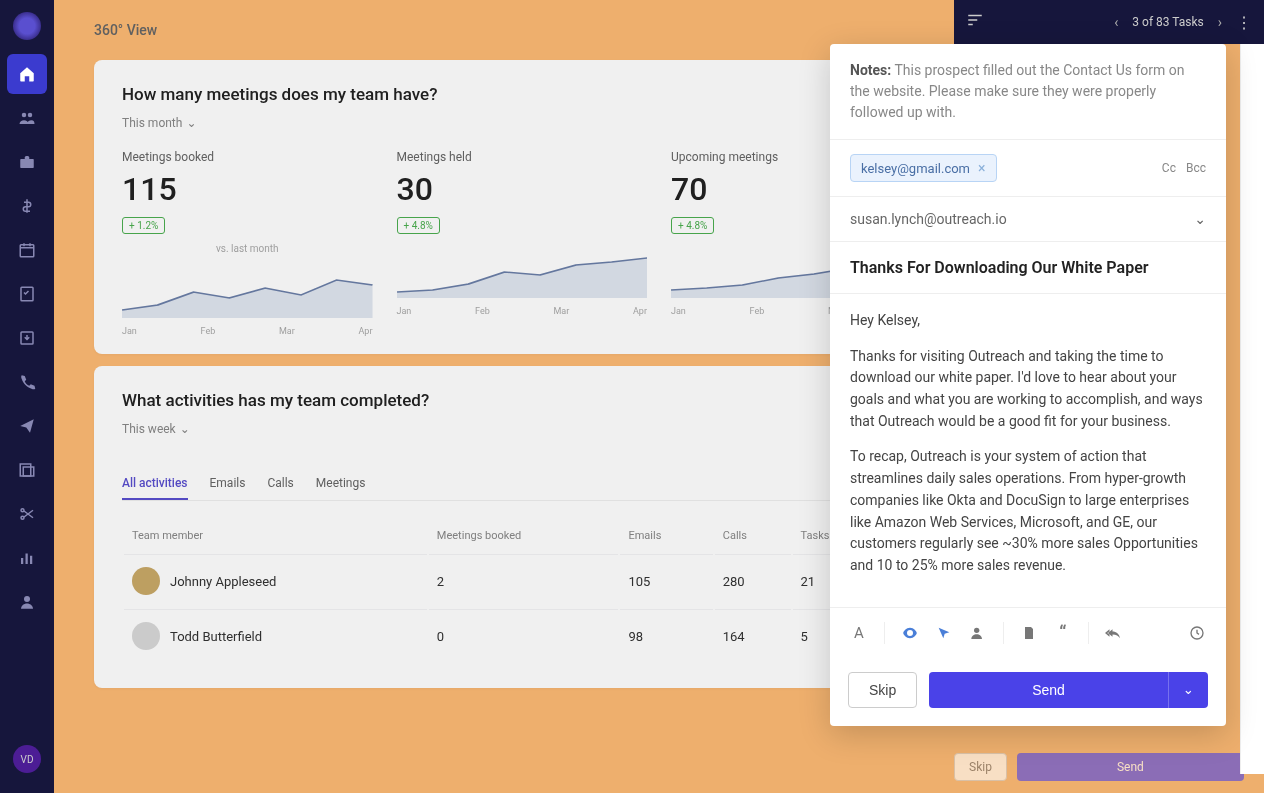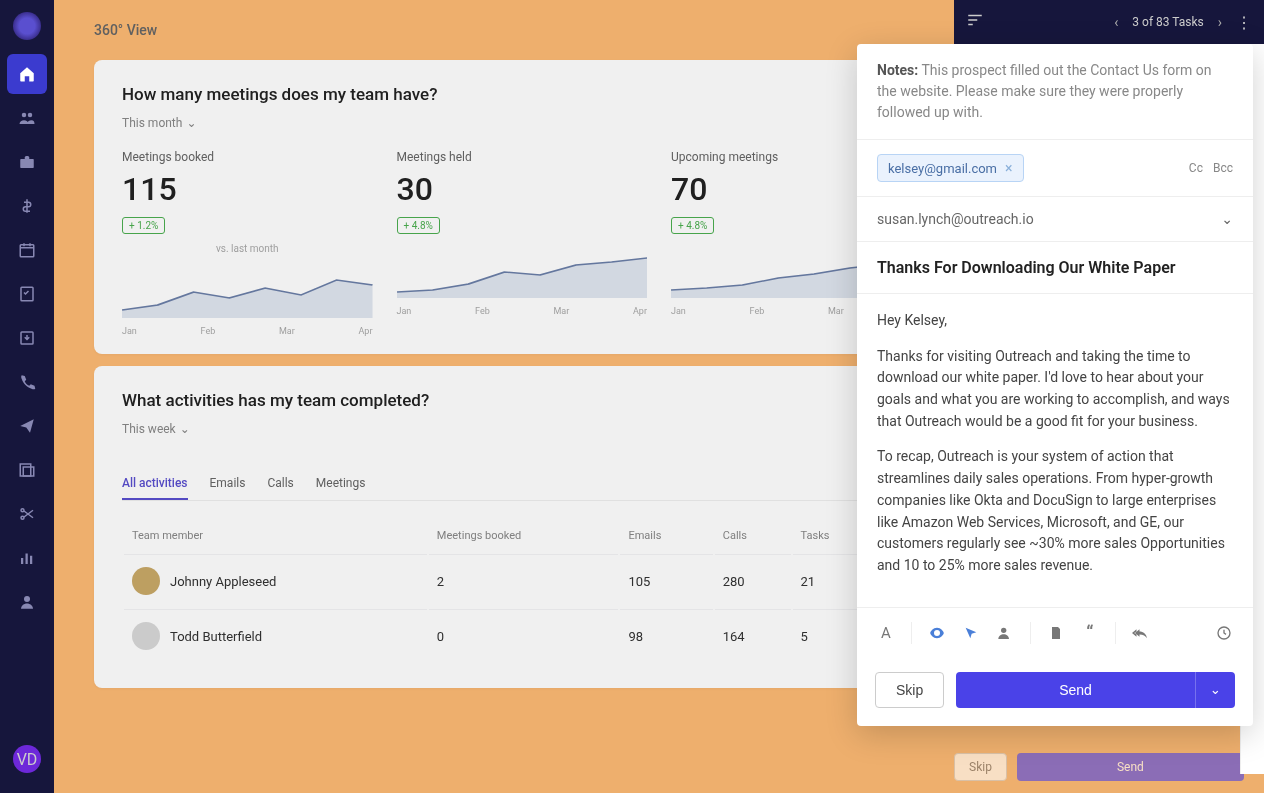--- a/index.html
+++ b/index.html
@@ -5,21 +5,21 @@
 * { box-sizing: border-box; margin: 0; padding: 0; }
 body { font-family: -apple-system, BlinkMacSystemFont, 'Segoe UI', Roboto, sans-serif; background: #f5f5f7; color: #333; overflow: hidden; }
 .app { display: flex; height: 793px; width: 1264px; position: relative; }
 
 
 .sidebar { width: 54px; background: #16163c; display: flex; flex-direction: column; align-items: center; padding-top: 12px; gap: 4px; flex-shrink: 0; }
 .sidebar .logo { width: 28px; height: 28px; border-radius: 50%; background: radial-gradient(circle, #5a4fcf 40%, #3b2f8f 70%); margin-bottom: 10px; }
 .sidebar .nav-item { width: 40px; height: 40px; display: flex; align-items: center; justify-content: center; color: #8888b3; border-radius: 6px; cursor: pointer; }
 .sidebar .nav-item.active { background: #3b3bcf; color: #fff; }
 .sidebar .nav-item svg { width: 18px; height: 18px; }
-.sidebar .avatar-badge { margin-top: auto; margin-bottom: 20px; width: 28px; height: 28px; border-radius: 50%; background: #6d28d9; color: #ccc; font-size: 16px; display: flex; align-items: center; justify-content: center; }
+.sidebar .avatar-badge { margin-top: auto; margin-bottom: 20px; width: 28px; height: 28px; border-radius: 50%; background: #4c1d95; color: #ccc; font-size: 10px; display: flex; align-items: center; justify-content: center; }
 
 
 .main { flex: 1; background: #fdba74; overflow-y: auto; position: relative; }
 .dim-overlay { position: absolute; inset: 0; background: rgba(0,0,0,0.06); pointer-events: none; z-index: 5; }
 
 .topbar { display: flex; align-items: center; padding: 16px 40px 4px 40px; }
 .topbar-title { font-size: 14px; color: #666; font-weight: 500; }
 .topbar-actions { margin-left: auto; display: flex; gap: 8px; align-items: center; }
 .topbar-icon { width: 28px; height: 28px; display: flex; align-items: center; justify-content: center; color: #555; border-radius: 4px; cursor: pointer; }
 .topbar-icon.highlight { background: #5a4fcf; color: #fff; }
@@ -54,21 +54,21 @@
 .spark { display: inline-block; width: 50px; height: 18px; }
 
 
 .taskbar { position: absolute; top: 0; right: 0; height: 44px; width: 310px; background: #16163c; display: flex; align-items: center; padding: 0 12px; color: #ccc; z-index: 20; }
 .taskbar .sort-icon { cursor: pointer; }
 .taskbar .pager { margin-left: auto; display: flex; align-items: center; gap: 14px; font-size: 12px; }
 .taskbar .pager .chev { cursor: pointer; color: #aaa; font-size: 14px; }
 .taskbar .menu-dots { margin-left: 14px; cursor: pointer; }
 
 
-.compose { position: absolute; right: 11px; top: 44px; width: 396px; background: #fff; border-radius: 4px; box-shadow: 0 8px 32px rgba(0,0,0,0.18); z-index: 30; display: flex; flex-direction: column; max-height: 720px; }
+.compose { position: absolute; right: 38px; top: 44px; width: 396px; background: #fff; border-radius: 4px; box-shadow: 0 8px 32px rgba(0,0,0,0.18); z-index: 30; display: flex; flex-direction: column; max-height: 720px; }
 .compose-notes { padding: 16px 20px; font-size: 14px; color: #888; border-bottom: 1px solid #eee; line-height: 1.5; }
 .compose-notes strong { color: #555; }
 .compose-to { padding: 14px 20px; display: flex; align-items: center; gap: 10px; border-bottom: 1px solid #eee; }
 .chip { background: #eaf2fd; border: 1px solid #b8d4f5; border-radius: 4px; padding: 5px 10px; font-size: 13px; color: #4a6fa5; display: inline-flex; align-items: center; gap: 8px; }
 .chip .x { color: #8ab0da; cursor: pointer; font-size: 14px; }
 .cc-bcc { margin-left: auto; font-size: 12px; color: #888; display: flex; gap: 10px; }
 .compose-from { padding: 14px 20px; display: flex; align-items: center; justify-content: space-between; font-size: 14px; color: #666; border-bottom: 1px solid #eee; cursor: pointer; }
 .compose-subject { padding: 16px 20px; font-size: 16px; font-weight: 600; color: #222; border-bottom: 1px solid #eee; }
 .compose-body { padding: 16px 20px; font-size: 14px; color: #444; line-height: 1.55; flex: 1; overflow-y: auto; }
 .compose-body p { margin-bottom: 14px; }

